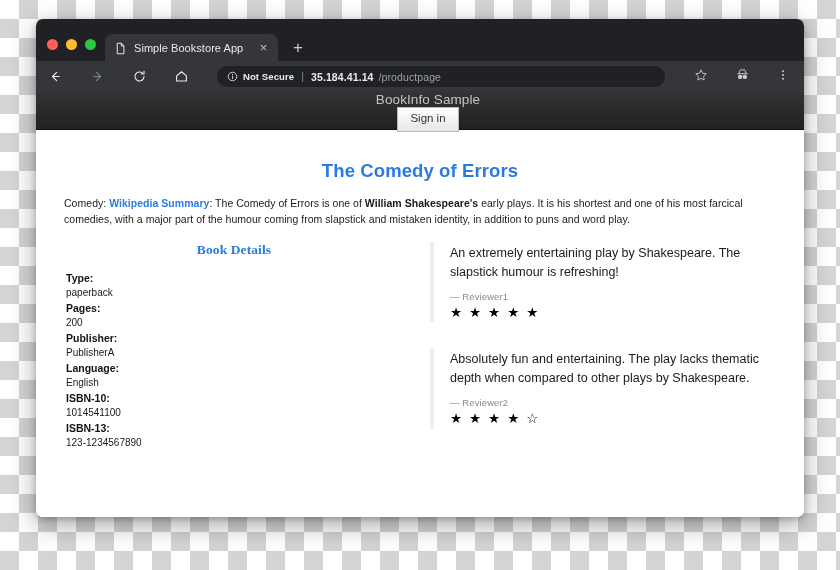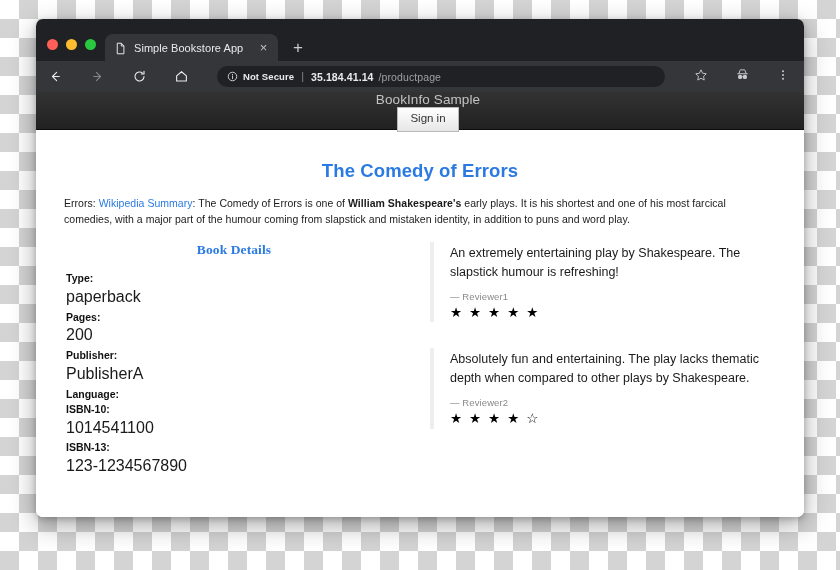--- a/index.html
+++ b/index.html
@@ -211,20 +211,21 @@
   .summary {
     font-size: 10.5px;
     color: #1a1a1a;
     line-height: 1.52;
     margin-bottom: 10px;
     letter-spacing: 0.03px;
   }
   .summary a {
     color: #2a7ae2;
     text-decoration: none;
+    font-weight: bold;
   }
   .summary b { font-weight: bold; }
 
   .columns {
     display: flex;
     margin-top: 14px;
   }
   .col {
     width: 50%;
     padding: 0 12px;
@@ -242,21 +243,21 @@
     font-family: Liberation Serif, serif;
   }
 
   .details dt {
     font-size: 10.5px;
     font-weight: bold;
     color: #111111;
     line-height: 1.42;
   }
   .details dd {
-    font-size: 16px;
+    font-size: 10px;
     color: #1a1a1a;
     line-height: 1.42;
     margin: 0 0 1px 0;
   }
 
   .review {
     border-left: 4px solid #eeeeee;
     padding: 2px 0 2px 16px;
     margin-bottom: 26px;
   }
@@ -392,35 +393,36 @@
     <div class="app-navbar">
       <span class="brand">BookInfo Sample</span>
       <button class="signin-btn">Sign in</button>
     </div>
 
     <div class="page-content">
 
       <h1 class="book-title">The Comedy of Errors</h1>
 
       <p class="summary">
-        <span>Errors: </span><a href="#">Wikipedia Summary</a><span>: The Comedy of Errors is one of </span><b>William Shakespeare's</b><span> early plays. It is his shortest and one of his most farcical comedies, with a major part of the humour coming from slapstick and mistaken identity, in addition to puns and word play.</span>
+        <span>Comedy: </span><a href="#">Wikipedia Summary</a><span>: The Comedy of Errors is one of </span><b>William Shakespeare's</b><span> early plays. It is his shortest and one of his most farcical comedies, with a major part of the humour coming from slapstick and mistaken identity, in addition to puns and word play.</span>
       </p>
 
       <div class="columns">
 
         <div class="col left">
           <h2 class="col-heading">Book Details</h2>
           <dl class="details">
             <dt>Type:</dt>
             <dd>paperback</dd>
             <dt>Pages:</dt>
             <dd>200</dd>
             <dt>Publisher:</dt>
             <dd>PublisherA</dd>
             <dt>Language:</dt>
+            <dd>English</dd>
             <dt>ISBN-10:</dt>
             <dd>1014541100</dd>
             <dt>ISBN-13:</dt>
             <dd>123-1234567890</dd>
           </dl>
         </div>
 
         <div class="col right">
 
           <blockquote class="review">

